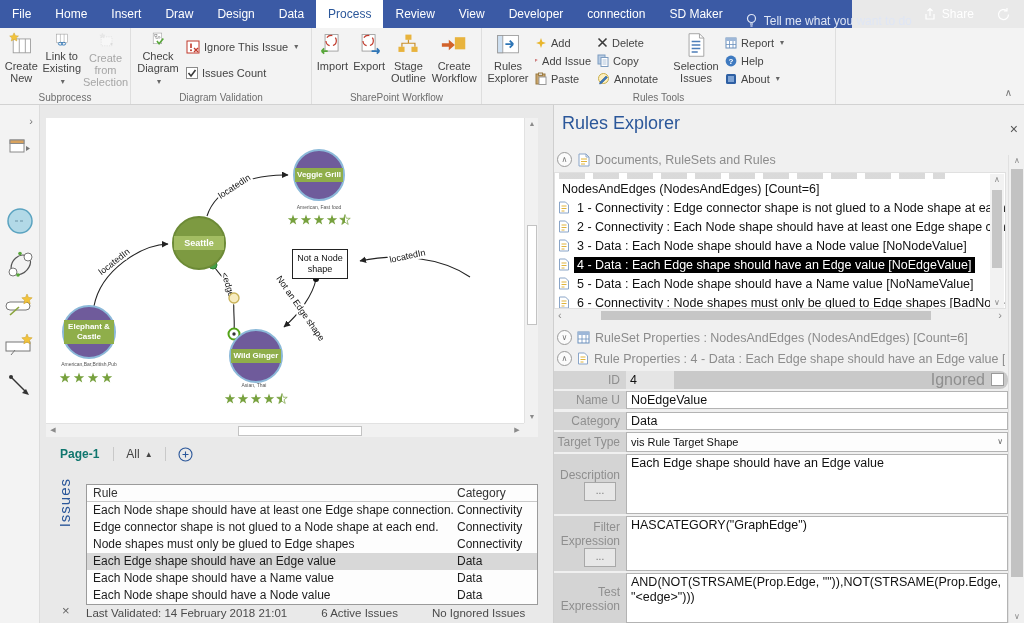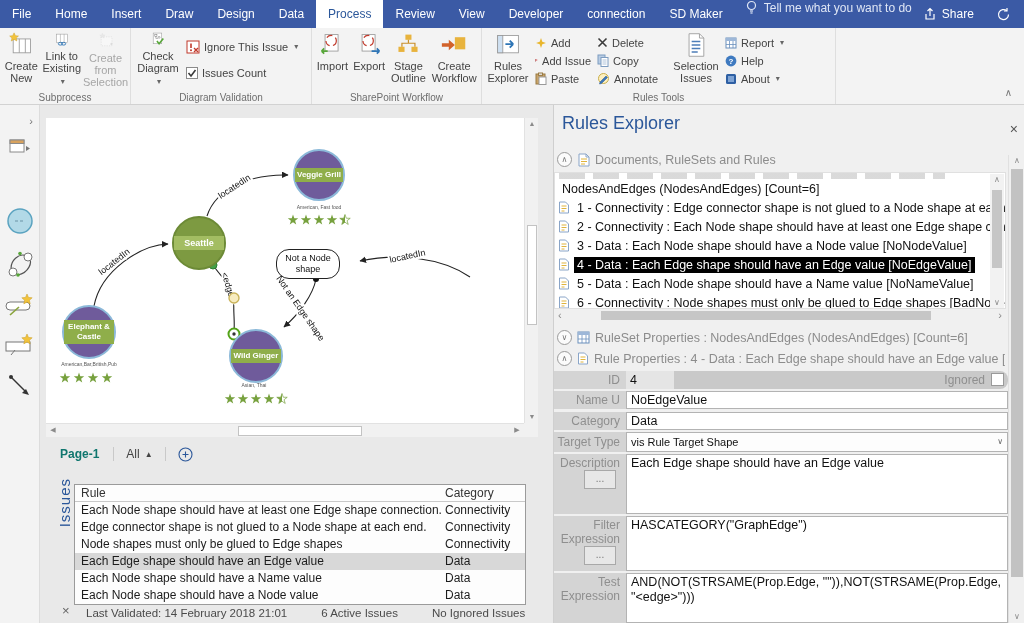--- a/index.html
+++ b/index.html
@@ -1,19 +1,19 @@
 <!DOCTYPE html>
 <html><head>
 <meta charset="utf-8">
 <style>
   html,body{margin:0;padding:0;width:1024px;height:623px;overflow:hidden;
     font-family:"Liberation Sans",sans-serif;background:#e9e9e9;-webkit-font-smoothing:antialiased;}
   *{box-sizing:border-box;}
   
-  .tabbar{position:absolute;top:0;left:0;width:1024px;height:28px;background:#3b5aa5;display:flex;align-items:flex-start;color:#fff;}
+  .tabbar{position:absolute;top:0;left:0;width:852px;height:28px;background:#3b5aa5;display:flex;align-items:flex-end;color:#fff;}
   .tab{padding:0 12px;line-height:28px;font-size:12px;cursor:default;white-space:nowrap;}
   .tab.active{background:#fff;color:#2b579a;}
   .tellme{display:flex;align-items:center;gap:6px;margin-left:10px;font-size:12px;color:#dfe6f5;white-space:nowrap;}
   .tbar-right{margin-left:auto;display:flex;align-items:center;gap:0;}
   .tbar-ic{display:flex;align-items:center;gap:5px;padding:0 11px;font-size:12px;color:#fff;height:28px;}
   
   .ribbon{position:absolute;top:28px;left:0;width:1024px;height:77px;background:#f3f3f3;border-bottom:1px solid #d2d2d2;}
   .rgroup{position:absolute;top:0;height:76px;border-right:1px solid #dedede;}
   .glabel{position:absolute;bottom:1px;left:0;width:100%;text-align:center;font-size:10px;color:#6e6e6e;}
   .grow{display:flex;align-items:flex-start;height:60px;padding:2px 2px 0 2px;}
@@ -53,21 +53,21 @@
   .pagebar{position:absolute;left:46px;top:336px;width:492px;height:26px;display:flex;align-items:center;font-size:12px;color:#444;}
   .pgname{color:#0f766e;font-weight:bold;padding:0 14px;}
   .pgsep{width:1px;height:14px;background:#c9c9c9;}
   .pgall{padding:0 12px;display:flex;align-items:center;gap:5px;}
   .pgall .tri{font-size:8px;color:#444;}
   
   .issues{position:absolute;left:50px;top:365px;width:495px;height:153px;}
   .iss-vlabel{position:absolute;left:6px;top:8px;writing-mode:vertical-rl;transform:rotate(180deg);
     color:#2b579a;font-size:15px;letter-spacing:1px;}
   .iss-close{position:absolute;left:12px;top:134px;color:#666;font-size:13px;line-height:13px;}
-  .itable{position:absolute;left:24px;top:14px;width:452px;height:121px;background:#fdfdfd;border:1px solid #9b9b9b;font-size:12px;color:#1c1c1c;}
+  .itable{position:absolute;left:36px;top:14px;width:452px;height:121px;background:#fdfdfd;border:1px solid #9b9b9b;font-size:12px;color:#1c1c1c;}
   .irow{display:flex;height:17px;line-height:17px;}
   .irow.hdr{border-bottom:1px solid #c9c9c9;color:#333;}
   .irow.sel{background:#d8d8d8;}
   .c-rule{width:370px;padding-left:6px;overflow:hidden;white-space:nowrap;}
   .c-cat{width:80px;overflow:hidden;white-space:nowrap;}
   .istatus{position:absolute;left:36px;top:137px;width:452px;height:16px;font-size:11.5px;color:#4a4a4a;display:flex;gap:34px;white-space:nowrap;}
   
   .rulespanel{position:absolute;left:553px;top:0;width:471px;height:518px;background:#f0f0f0;border-left:1px solid #cfcfcf;}
   .rp-title{position:absolute;left:8px;top:8px;font-size:18px;color:#2b579a;}
   .rp-close{position:absolute;right:6px;top:16px;color:#555;font-size:14px;}
@@ -78,21 +78,21 @@
   .rl-partial{height:6px;overflow:hidden;background:repeating-linear-gradient(90deg,#bbb 0 26px,#fff 26px 34px);opacity:.55;margin:0 60px 0 4px;}
   .rl-row{display:flex;align-items:center;height:19px;padding-left:3px;white-space:nowrap;gap:4px;}
   .rl-row .txt{padding:1px 3px;}
   .rl-row.sel .txt{background:#000;color:#fff;}
   .rl-vscroll{position:absolute;right:1px;top:1px;width:14px;height:135px;background:#f2f2f2;}
   .rl-hscroll{position:absolute;left:0;top:204px;width:452px;height:13px;background:#f0f0f0;color:#8a8a8a;}
   .prop-row{position:absolute;left:0;width:454px;display:flex;}
   .plabel{width:72px;padding-right:6px;text-align:right;font-size:12px;color:#8f8f8f;background:#d4d4d4;line-height:18px;flex:none;}
   .pinput{flex:1;background:#fff;border:1px solid #b3b3b3;font-size:12.5px;color:#111;padding:0 4px;line-height:16px;}
   .ptext{flex:1;background:#fff;border:1px solid #b3b3b3;font-size:12.5px;color:#111;padding:1px 4px;line-height:15px;word-wrap:break-word;overflow:hidden;}
-  .plabel.tall{display:flex;flex-direction:column;justify-content:flex-start;line-height:14px;padding-top:2px;}
+  .plabel.tall{display:flex;flex-direction:column;justify-content:center;line-height:14px;padding-top:2px;}
   .dots{align-self:flex-end;width:32px;height:19px;background:#e7e7e7;border:1px solid #a8a8a8;font-size:10px;color:#777;
     text-align:center;line-height:16px;margin:0 4px 2px 0;}
   .rp-vscroll{position:absolute;right:0;top:50px;width:16px;height:468px;background:#f0f0f0;border-left:1px solid #e0e0e0;}
   .ticon{flex:none;}
 </style>
 </head>
 <body>
 
 <div class="tabbar">
   <div class="tab">File</div>
@@ -471,21 +471,21 @@
     </div>
     <div class="cnode n-green" style="left:126px;top:98px;width:54px;height:54px;">
       <span class="band">Seattle</span>
     </div>
     <div class="cnode n-purple" style="left:16px;top:187px;width:54px;height:54px;">
       <span class="band">Elephant &amp; Castle</span>
     </div>
     <div class="cnode n-purple" style="left:183px;top:211px;width:54px;height:54px;">
       <span class="band">Wild Ginger</span>
     </div>
-    <div class="rectshape" style="left:230px;top:131px;width:64px;height:30px;border-radius:13px;">
+    <div class="rectshape" style="left:246px;top:131px;width:56px;height:30px;">
       <span>Not a Node shape</span>
     </div>
 
     <div class="vscroll">
       <div class="sarrow" style="top:0;">▲</div>
       <div class="sthumbv" style="top:107px;height:100px;"></div>
       <div class="sarrow" style="bottom:0;">▼</div>
     </div>
     <div class="hscroll">
       <div class="sarrow" style="left:0;">◀</div>
@@ -640,21 +640,21 @@
         <path d="M1.5 1 h6 l3 3 v8 h-9 z" fill="#fff" stroke="#8aa5c8"></path>
         <path d="M3.5 5 h5 M3.5 7.5 h5 M3.5 10 h3" stroke="#e0b43c" stroke-width="1"></path>
       </svg>
       <span>Rule Properties :  4 - Data : Each Edge shape should have an Edge value [NoEd</span>
     </div>
 
     <div class="prop-row" style="top:266px;height:18px;background:#c9c9c9;border-radius:8px;">
       <div class="plabel">ID</div>
       <div style="width:48px;background:#e5e5e5;font-size:12.5px;color:#111;padding:0 4px;line-height:18px;">4</div>
       <div style="flex:1;"></div>
-      <div style="font-size:12px;color:#8f8f8f;line-height:18px;padding-right:6px;">Ignored</div>
+      <div style="font-size:16px;color:#8f8f8f;line-height:18px;padding-right:6px;">Ignored</div>
       <div style="width:13px;height:13px;background:#fff;border:1px solid #9a9a9a;margin:2px 4px 0 0;"></div>
     </div>
     <div class="prop-row" style="top:286px;height:18px;">
       <div class="plabel">Name U</div>
       <div class="pinput">NoEdgeValue</div>
     </div>
     <div class="prop-row" style="top:307px;height:18px;">
       <div class="plabel">Category</div>
       <div class="pinput">Data</div>
     </div>

